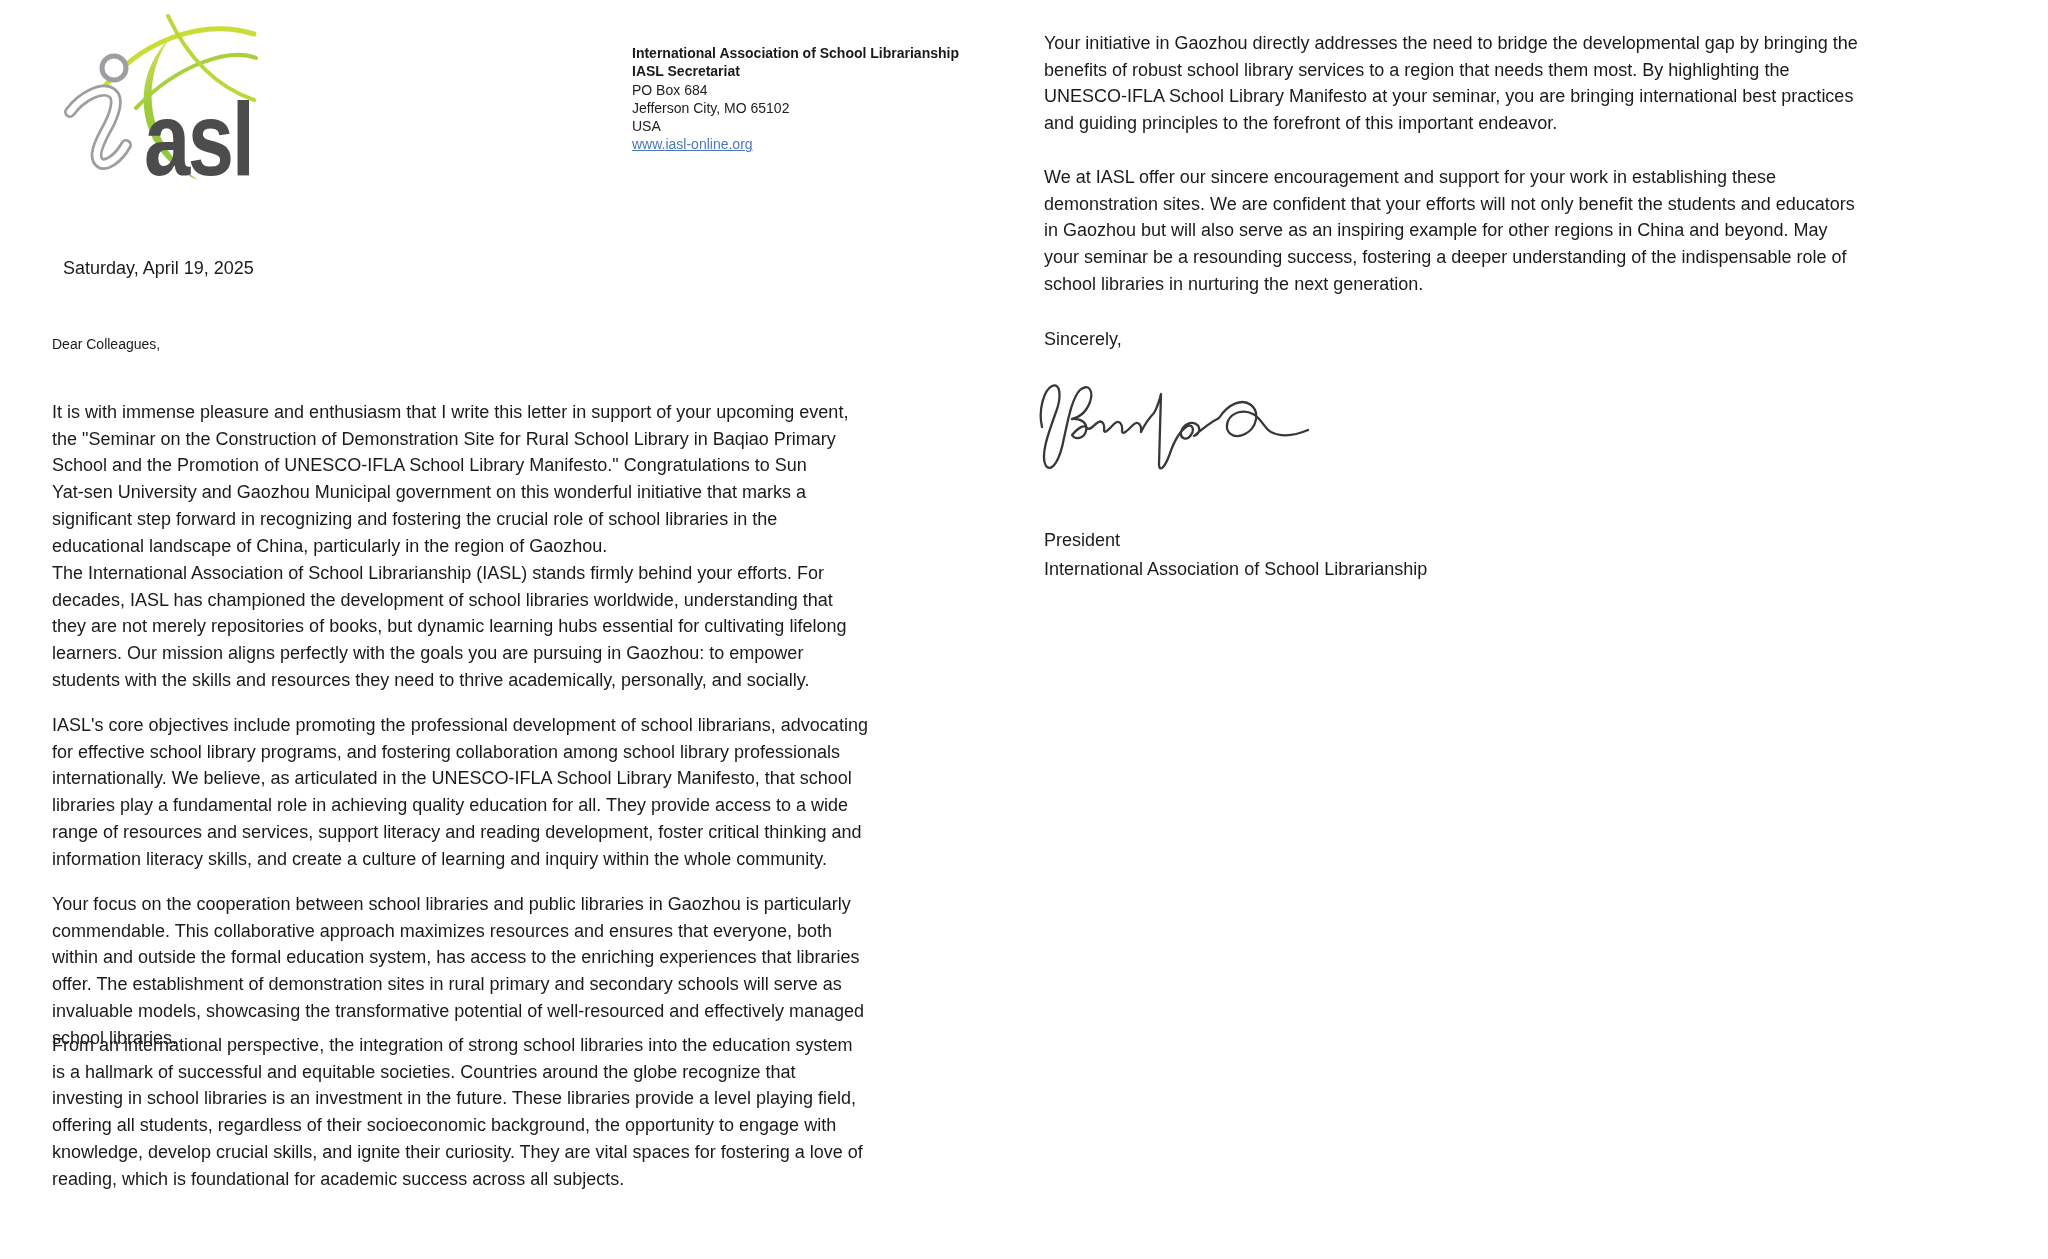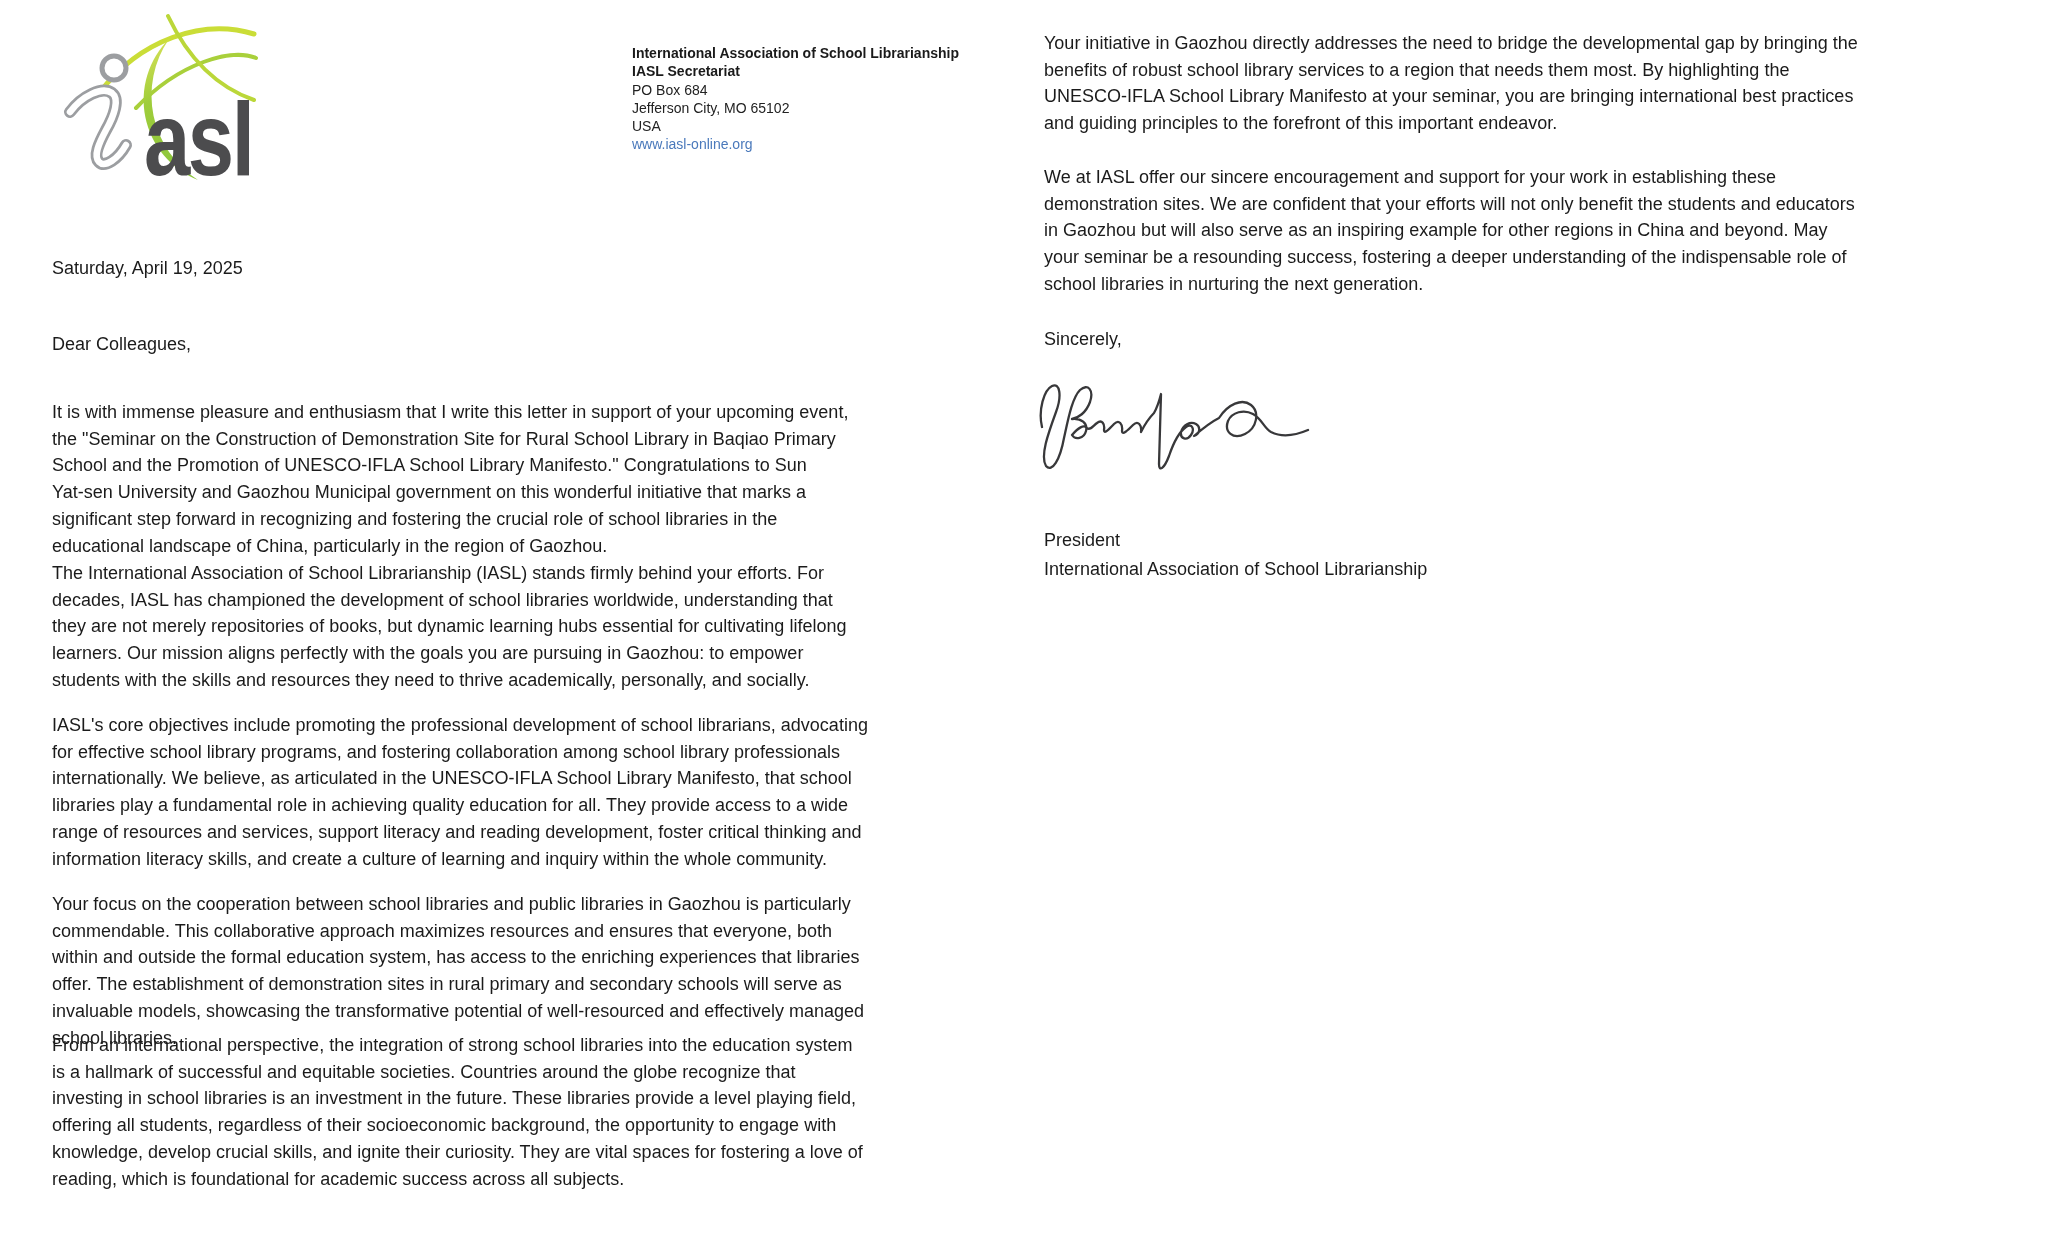--- a/index.html
+++ b/index.html
@@ -18,23 +18,23 @@
     white-space:pre-line;
     color:#1b1b1b;
   }
   .col-left{left:52px;width:985px;}
   .col-right{left:1044px;width:1000px;}
   .addr{
     left:632px;top:44px;
     font-size:14px;line-height:18.3px;color:#222;
   }
   .addr .bold{font-weight:bold;color:#1a1a1a;}
-  .addr a{color:#4a79bb;cursor:pointer;margin-top:8px;}
-  .date{top:255px;font-size:18px;}
-  .salutation{top:331px;font-size:18px;}
+  .addr a{color:#4a79bb;text-decoration:underline;cursor:pointer;margin-top:8px;}
+  .date{top:255px;font-size:18px;margin-left:11px;}
+  .salutation{top:331px;font-size:14px;}
   .closing{top:326px;font-size:18px;}
   .sig-block{top:526px;font-size:18px;line-height:29px;}
   .logo{left:40px;top:12px;width:220px;height:188px;}
 </style>
 </head>
 <body>
 
 <div class="page">
 
   <div class="abs logo">

